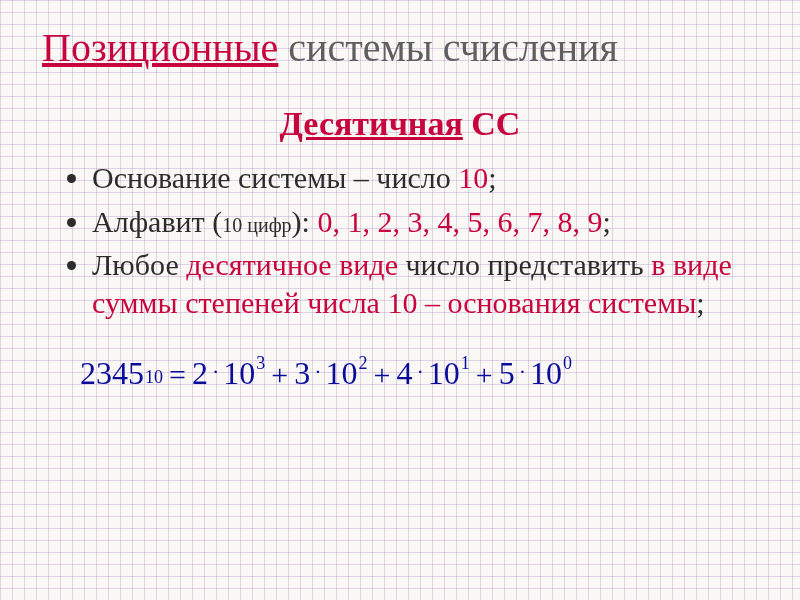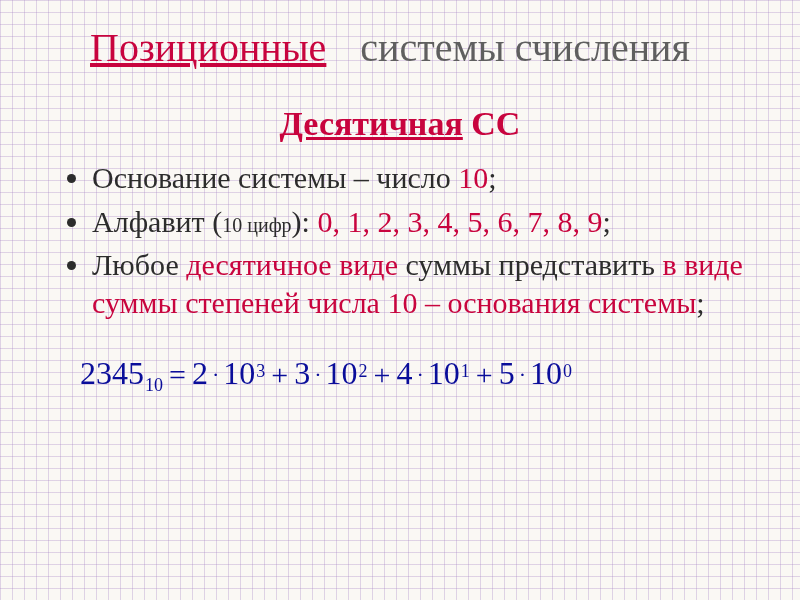--- a/index.html
+++ b/index.html
@@ -25,25 +25,23 @@
   .title {
     font-size: 40px;
     text-align: left;
     margin: 0 0 34px 2px;
     font-weight: normal;
     white-space: nowrap;
   }
   .title .red-u {
     color: #c8043e;
     text-decoration: underline;
-    margin-left: 48px;
   }
   .title .grey {
     color: #5f5f5f;
-    margin-left: 24px;
   }
 
   
   .subtitle {
     font-size: 34px;
     text-align: center;
     margin: 0 0 16px 0;
     color: #c8043e;
     font-weight: bold;
   }
@@ -68,21 +66,21 @@
   
   .equation {
     color: #0a0d9a;
     font-size: 32px;
     margin: 6px 0 0 40px;
     font-style: normal;
     white-space: nowrap;
     display: flex;
     align-items: flex-end;
   }
-  .eq-part { display: inline-flex; align-items: flex-end; }
+  .eq-part { display: inline-flex; align-items: center; }
   .base-num { font-size: 32px; }
   .sub { font-size: 18px; vertical-align: sub; position: relative; top: 4px; margin-left: 1px; }
   .sup { font-size: 18px; vertical-align: super; position: relative; top: -10px; margin-left: 1px; }
   .op { margin: 0 6px 0 6px; font-size: 30px; }
   .dot { margin: 0 4px 4px 4px; font-size: 22px; }
 </style>
 </head>
 <body>
 
 <h1 class="title">
@@ -94,21 +92,21 @@
 </h2>
 
 <ul class="points">
   <li>
     <span>Основание системы – число </span><span class="red">10</span><span>;</span>
   </li>
   <li>
     <span>Алфавит (</span><span class="smaller">10 цифр</span><span>): </span><span class="red">0, 1, 2, 3, 4, 5, 6, 7, 8, 9</span><span>;</span>
   </li>
   <li>
-    <span>Любое </span><span class="red">десятичное виде</span><span> суммы представить </span><span class="red">в виде суммы степеней числа 10 – основания системы</span><span>;</span>
+    <span>Любое </span><span class="red">десятичное виде</span><span> число представить </span><span class="red">в виде суммы степеней числа 10 – основания системы</span><span>;</span>
   </li>
 </ul>
 
 <div class="equation">
   <span class="eq-part">
     <span class="base-num">2345</span>
       <span class="sub">10</span>
   </span>
   <span class="op">=</span>
 

